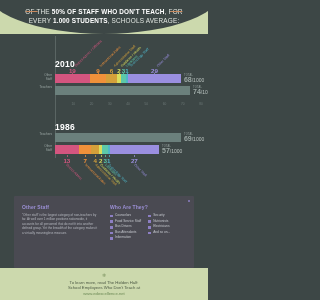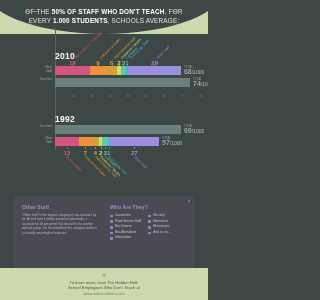--- a/index.html
+++ b/index.html
@@ -30,21 +30,21 @@
   .header b{font-weight:bold;color:#ffffff;}
   .hdr-rule-l,.hdr-rule-r{
     position:absolute;top:4px;width:12px;height:20px;
     border-top:1px solid #c98a5e;
   }
   .hdr-rule-l{left:22px;transform:skewX(-20deg);}
   .hdr-rule-r{right:22px;transform:skewX(20deg);}
 
   
   .chart{
-    position:absolute;left:0;top:28px;width:208px;height:132px;text-decoration:underline;
+    position:absolute;left:0;top:36px;width:208px;height:132px;text-decoration:underline;
   }
   .axis-line{
     position:absolute;left:55px;top:0;width:1px;height:122px;
     background:#5a6563;
   }
   .yr{
     position:absolute;font-size:8.5px;font-weight:bold;color:#ffffff;
     letter-spacing:.3px;
   }
   .yr-2010{left:55px;top:23px;}
@@ -129,21 +129,21 @@
 <div class="header">
   <div class="hdr-rule-l"></div>
   <div class="hdr-rule-r"></div>
   <span class="ln"><span>OF THE </span><b>50% OF STAFF WHO DON'T TEACH</b><span>, FOR</span></span>
   <span class="ln"><span>EVERY </span><b>1.000 STUDENTS</b><span>, SCHOOLS AVERAGE:</span></span>
 </div>
 
 <div class="chart">
   <div class="axis-line"></div>
   <div class="yr yr-2010">2010</div>
-  <div class="yr yr-1993">1992</div>
+  <div class="yr yr-1993">1986</div>
   <div id="chart-dynamic">
       <div class="row" style="top: 38px; width: 146px;">
         <div class="rowlab">Other<br>Staff</div>
         <div class="rowbar">
           <div class="seg" title="District Admin. / Officials" style="width: 34.675px; background: rgb(212, 85, 127);"></div>
           <div class="seg" title="Instructional Aides" style="width: 16.425px; background: rgb(240, 145, 58);"></div>
           <div class="seg" title="Administrative Staff" style="width: 10.95px; background: rgb(212, 160, 58);"></div>
           <div class="seg" title="Guidance / Health" style="width: 3.65px; background: rgb(217, 221, 92);"></div>
           <div class="seg" title="Librarians" style="width: 5.475px; background: rgb(93, 201, 168);"></div>
           <div class="seg" title="Technology Staff" style="width: 1.825px; background: rgb(79, 182, 201);"></div>

